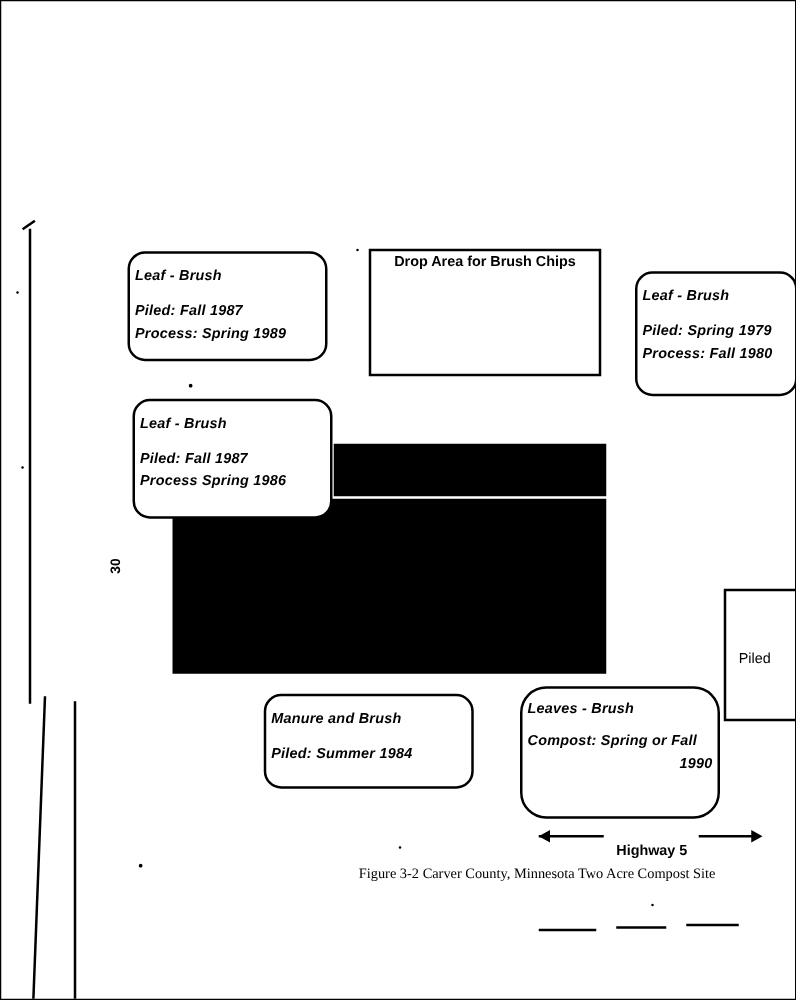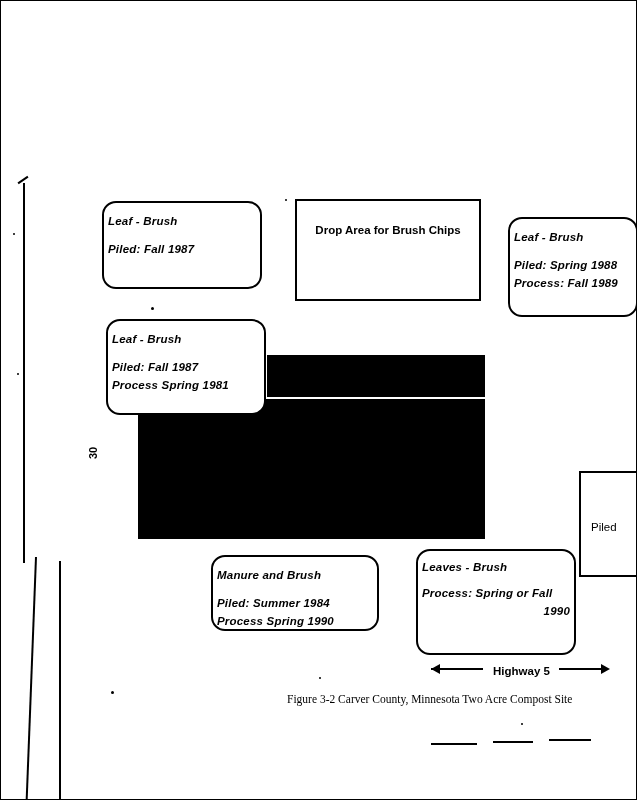--- a/index.html
+++ b/index.html
@@ -48,21 +48,20 @@
   
   .square-box {
     position: absolute;
     background: #ffffff;
     border: 2px solid #000000;
     box-sizing: border-box;
     color: #000;
     font-size: 11.5px;
     font-weight: bold;
     text-align: center;
-    padding-top: 20px;
     line-height: 1.6;
     z-index: 3;
   }
 
   
   .black-mass {
     position: absolute;
     background: #000000;
     z-index: 2;
   }
@@ -146,57 +145,57 @@
   <div class="line-el" style="left:548px; top:738px; width:42px; height:2px;"></div>
 
   <div class="vert-label" style="left:86px; top:458px;">30</div>
 
   <div class="black-mass" style="left:266px; top:354px; width:218px; height:42px;"></div>
   <div class="black-mass" style="left:137px; top:398px; width:347px; height:140px;"></div>
 
   <div class="pile-box" style="left:101px; top:200px; width:160px; height:88px;">
     <div class="title">Leaf - Brush</div>
     <div class="line">Piled:  Fall 1987</div>
+    <div class="line">Process:  Spring 1989</div>
   </div>
 
   <div class="square-box" style="left:294px; top:198px; width:186px; height:102px;">
     <div>Drop Area for Brush Chips</div>
   </div>
 
   <div class="pile-box" style="left:507px; top:216px; width:130px; height:100px;">
     <div class="title">Leaf - Brush</div>
-    <div class="line">Piled:  Spring  1988</div>
-    <div class="line">Process:  Fall  1989</div>
+    <div class="line">Piled:  Spring  1979</div>
+    <div class="line">Process:  Fall  1980</div>
   </div>
 
   <div class="pile-box" style="left:105px; top:318px; width:160px; height:96px;">
     <div class="title">Leaf - Brush</div>
     <div class="line">Piled:   Fall 1987</div>
-    <div class="line">Process  Spring 1981</div>
+    <div class="line">Process  Spring 1986</div>
   </div>
 
   <div class="pile-box" style="left:210px; top:554px; width:168px; height:76px;">
     <div class="title">Manure and Brush</div>
     <div class="line">Piled:  Summer 1984</div>
-    <div class="line">Process  Spring 1990</div>
-  </div>
-
-  <div class="pile-box" style="left:415px; top:548px; width:160px; height:106px; padding-top:8px;">
+  </div>
+
+  <div class="pile-box" style="left:415px; top:548px; width:160px; height:106px; padding-top:8px;border-radius:21px;">
     <div class="title" style="margin-bottom:8px;">Leaves - Brush</div>
-    <div class="line">Process:  Spring or Fall</div>
+    <div class="line">Compost:  Spring or Fall</div>
     <div class="line" style="text-align:right;">1990</div>
   </div>
 
   <div class="finish-box" style="left:578px; top:470px; width:80px; height:106px;">
     <span>Piled</span>
   </div>
 
   <div class="highway" style="left:430px; top:660px; width:175px; height:18px;">
     <span style="position:absolute; left:0; top:7px; width:52px; height:2px; background:#000; display:block;"></span>
     <span style="position:absolute; left:0; top:3px; width:0; height:0; border-top:5px solid transparent; border-bottom:5px solid transparent; border-right:9px solid #000; display:block;"></span>
-    <span style="position:absolute; left:62px; top:4px;">Highway 5</span>
+    <span style="position:absolute; left:62px; top:14px;">Highway 5</span>
     <span style="position:absolute; left:128px; top:7px; width:46px; height:2px; background:#000; display:block;"></span>
     <span style="position:absolute; left:170px; top:3px; width:0; height:0; border-top:5px solid transparent; border-bottom:5px solid transparent; border-left:9px solid #000; display:block;"></span>
   </div>
 
   <div class="caption" style="left:286px; top:692px;">Figure 3-2  Carver County, Minnesota Two Acre Compost Site</div>
 
 </div>
 
 </body></html>

